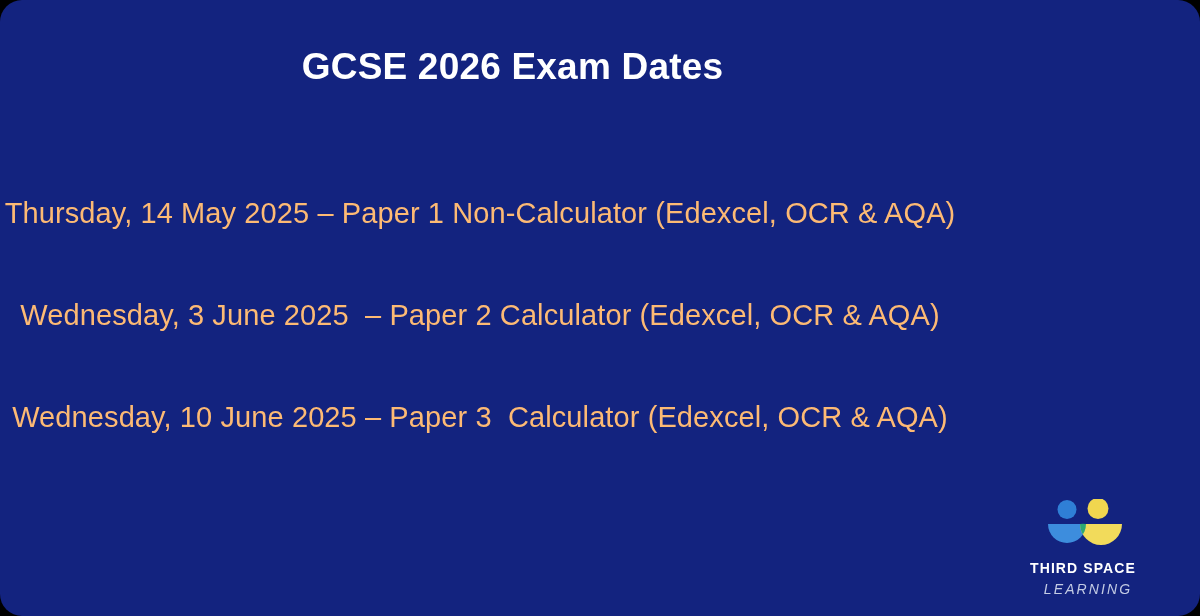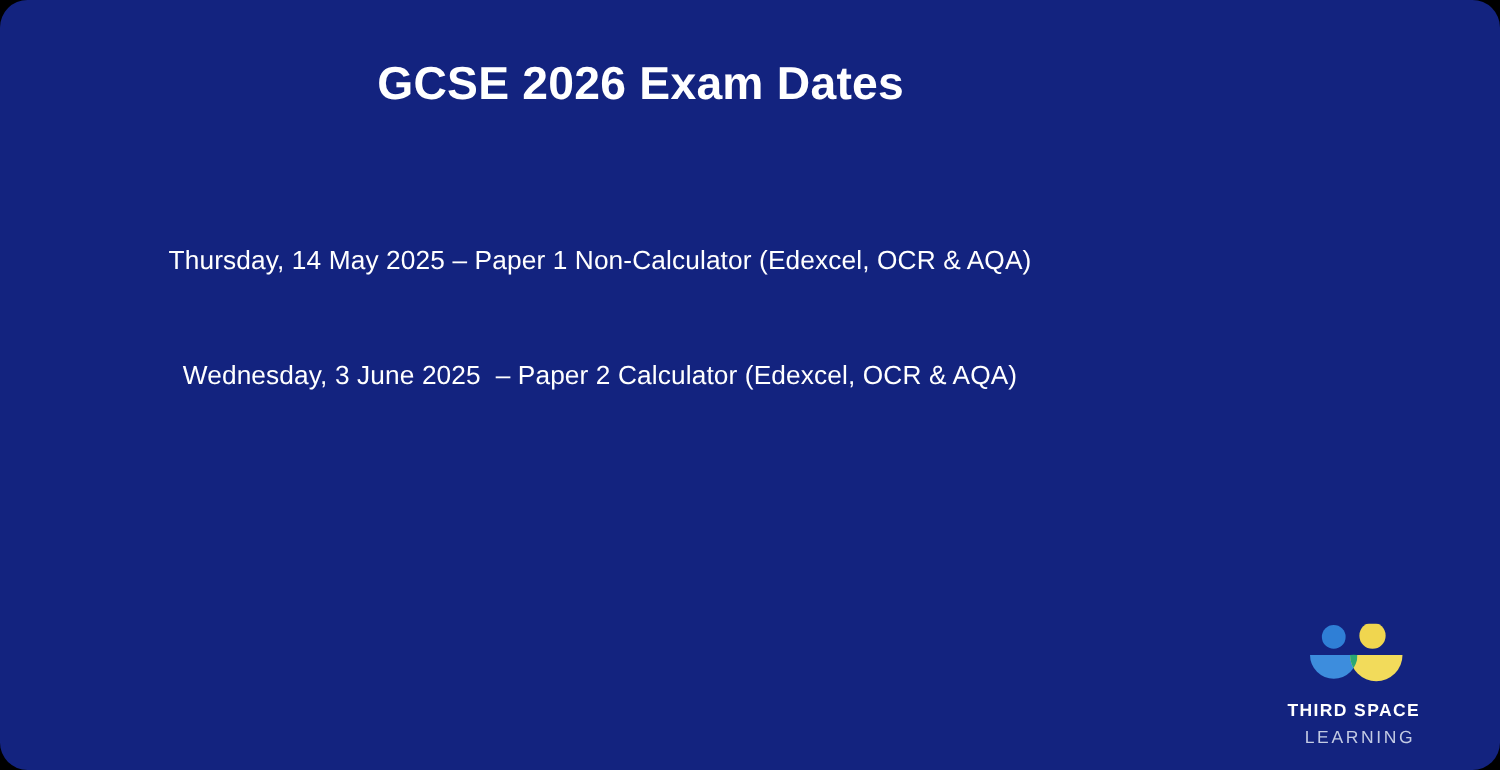--- a/index.html
+++ b/index.html
@@ -41,22 +41,22 @@
   .dates-list {
     position: absolute;
     top: 196px;
     left: 0;
     width: 1200px;
   }
 
   .date-line {
     width: 960px;
     text-align: center;
-    color: #ffffff;
-    font-size: 21px;
+    color: #fdba74;
+    font-size: 29px;
     font-weight: normal;
     line-height: 1.2;
     white-space: pre;
     letter-spacing: 0.1px;
   }
   .date-line + .date-line {
     margin-top: 67px;
   }
 
   
@@ -87,32 +87,34 @@
   }
   .logo-word-bottom {
     color: #c3cbe4;
     font-size: 14px;
     font-weight: normal;
     letter-spacing: 2.1px;
     line-height: 1.3;
     text-align: center;
     margin-top: 2px;
     padding-left: 10px;
+    font-style: italic;
   }
 </style>
 </head>
 <body>
 
 <div class="card">
 
   <div class="title">GCSE 2026 Exam Dates</div>
 
   <div class="dates-list">
     <div class="date-line">Thursday, 14 May 2025 – Paper 1 Non-Calculator (Edexcel, OCR &amp; AQA)</div>
     <div class="date-line">Wednesday, 3 June 2025  – Paper 2 Calculator (Edexcel, OCR &amp; AQA)</div>
+    <div class="date-line">Wednesday, 10 June 2025 – Paper 3  Calculator (Edexcel, OCR &amp; AQA)</div>
   </div>
 
   <div class="logo">
     <div class="logo-mark">
       <svg width="84" height="52" viewBox="0 0 84 52" xmlns="http://www.w3.org/2000/svg">
 
         <circle cx="26" cy="10.5" r="9.5" fill="#2f7fd6"></circle>
 
         <circle cx="57" cy="9.5" r="10.5" fill="#f0d64f"></circle>
 

